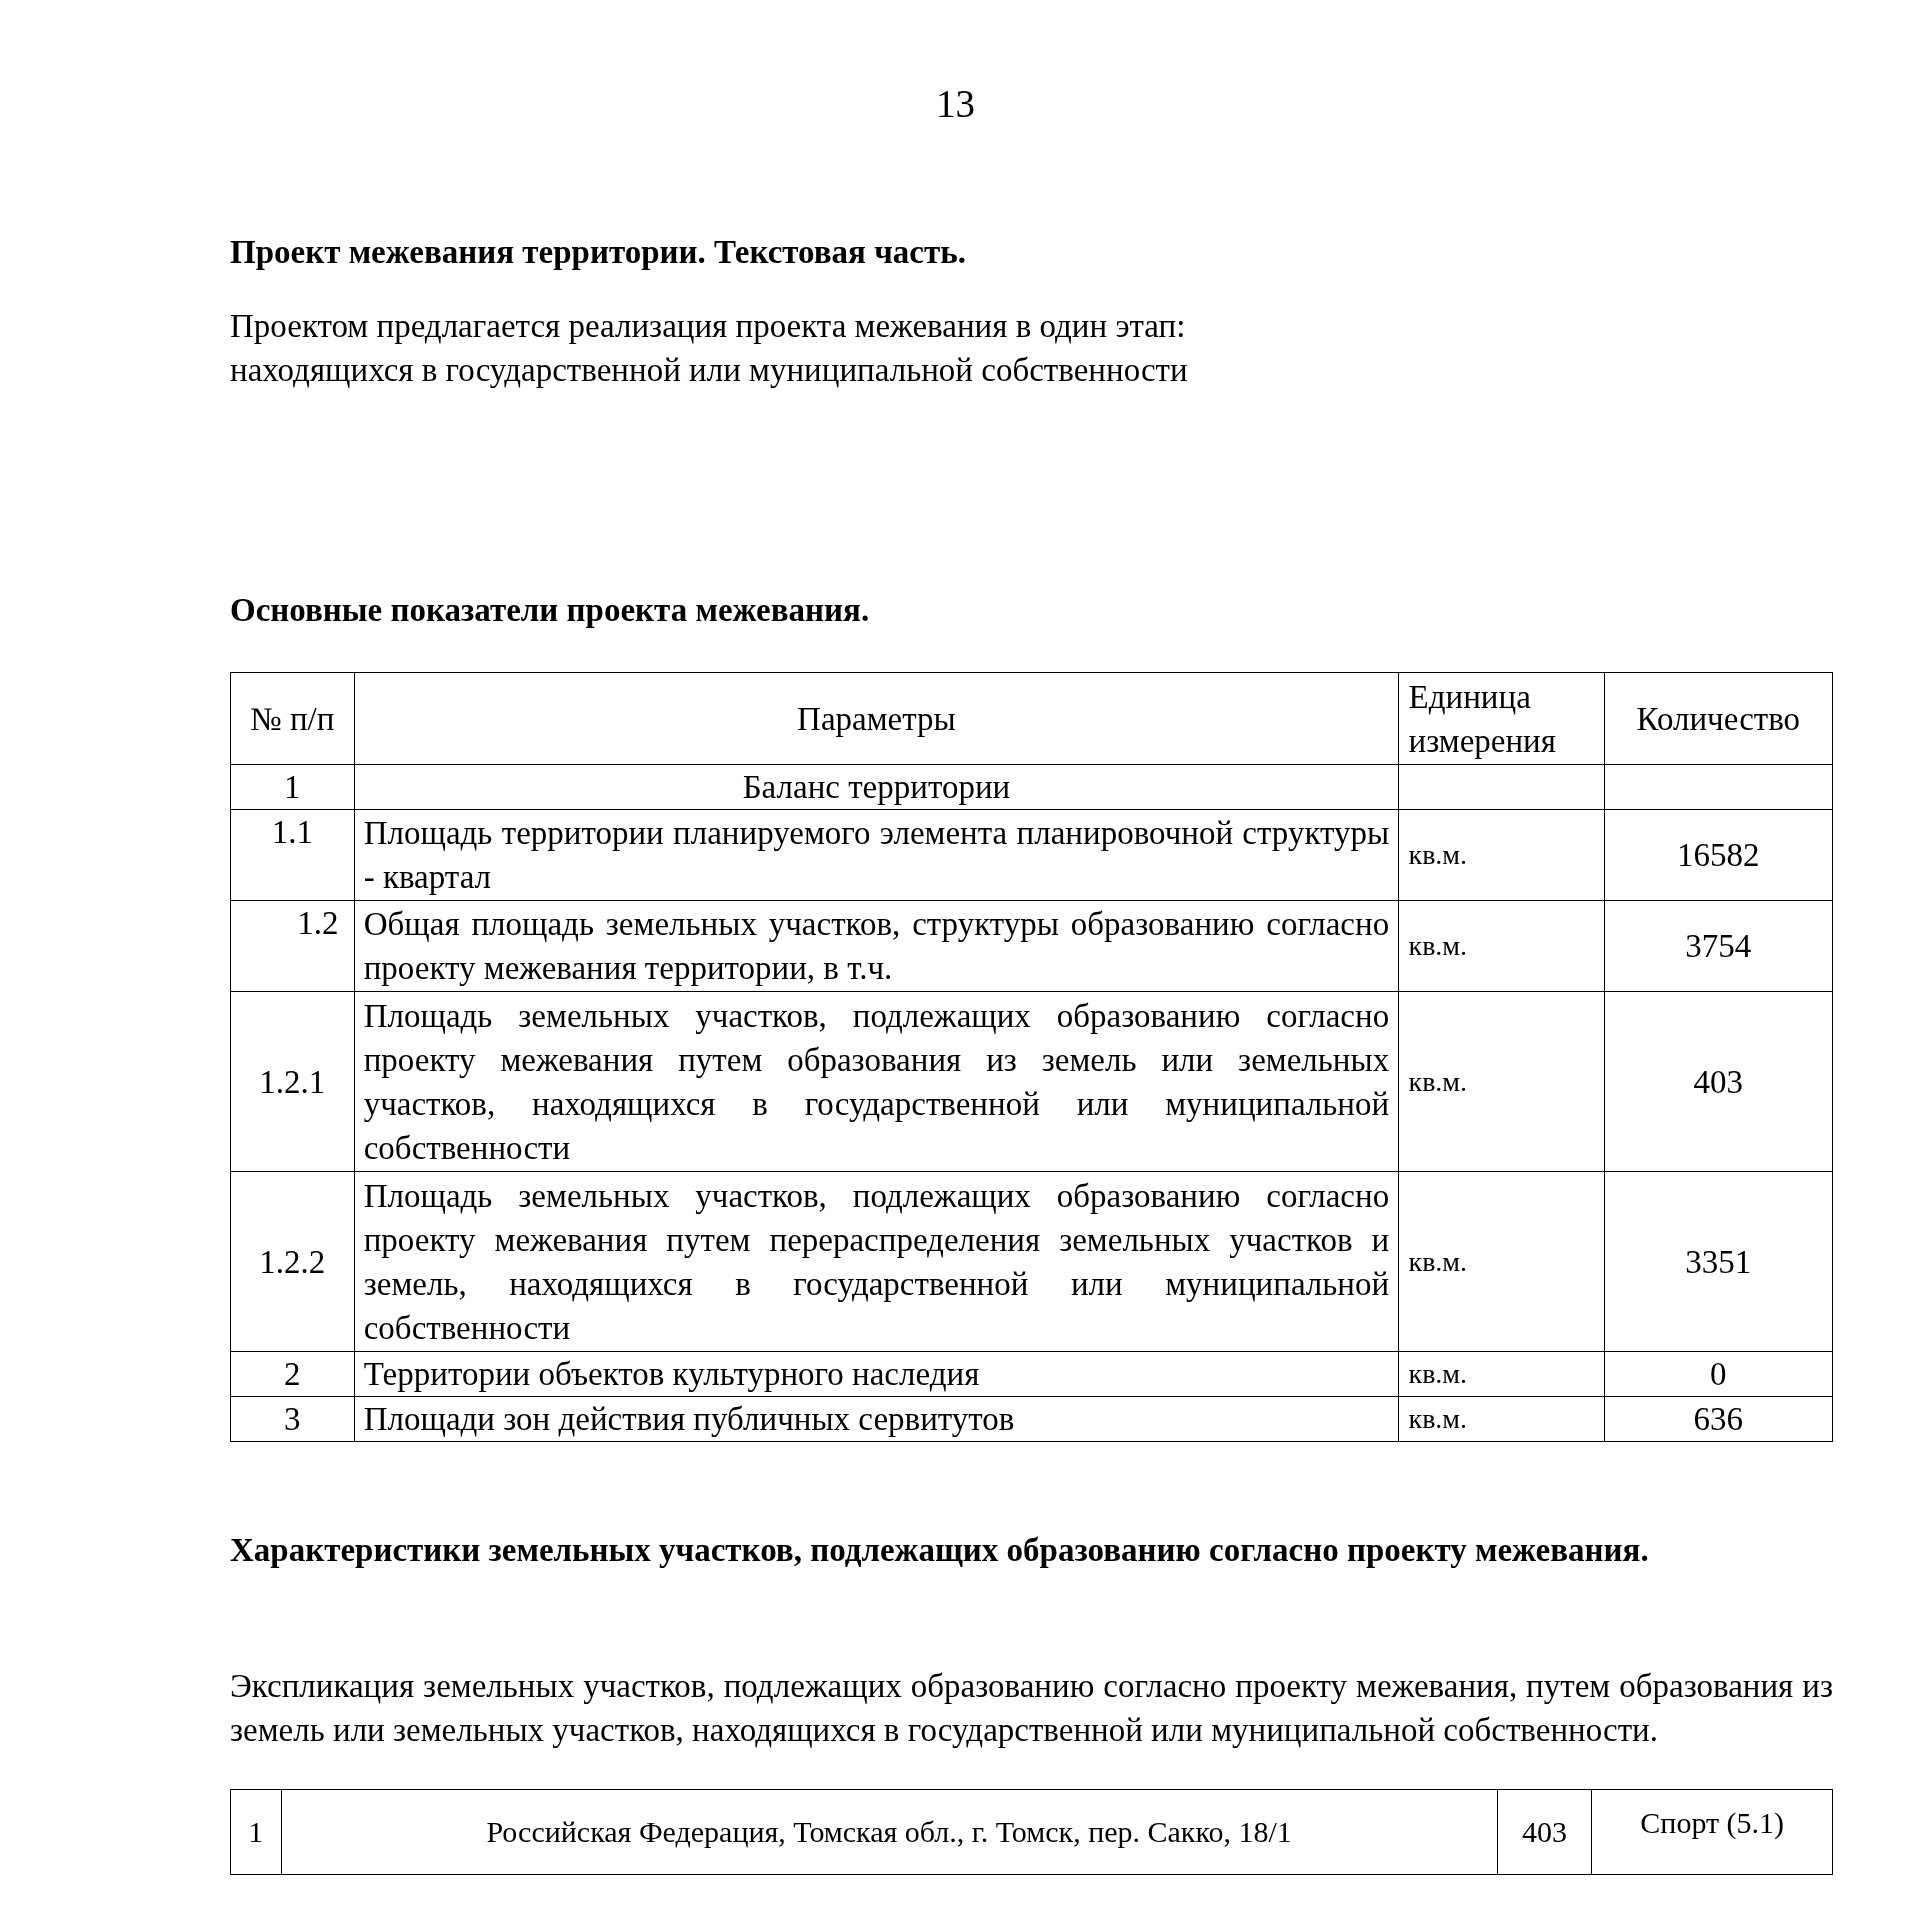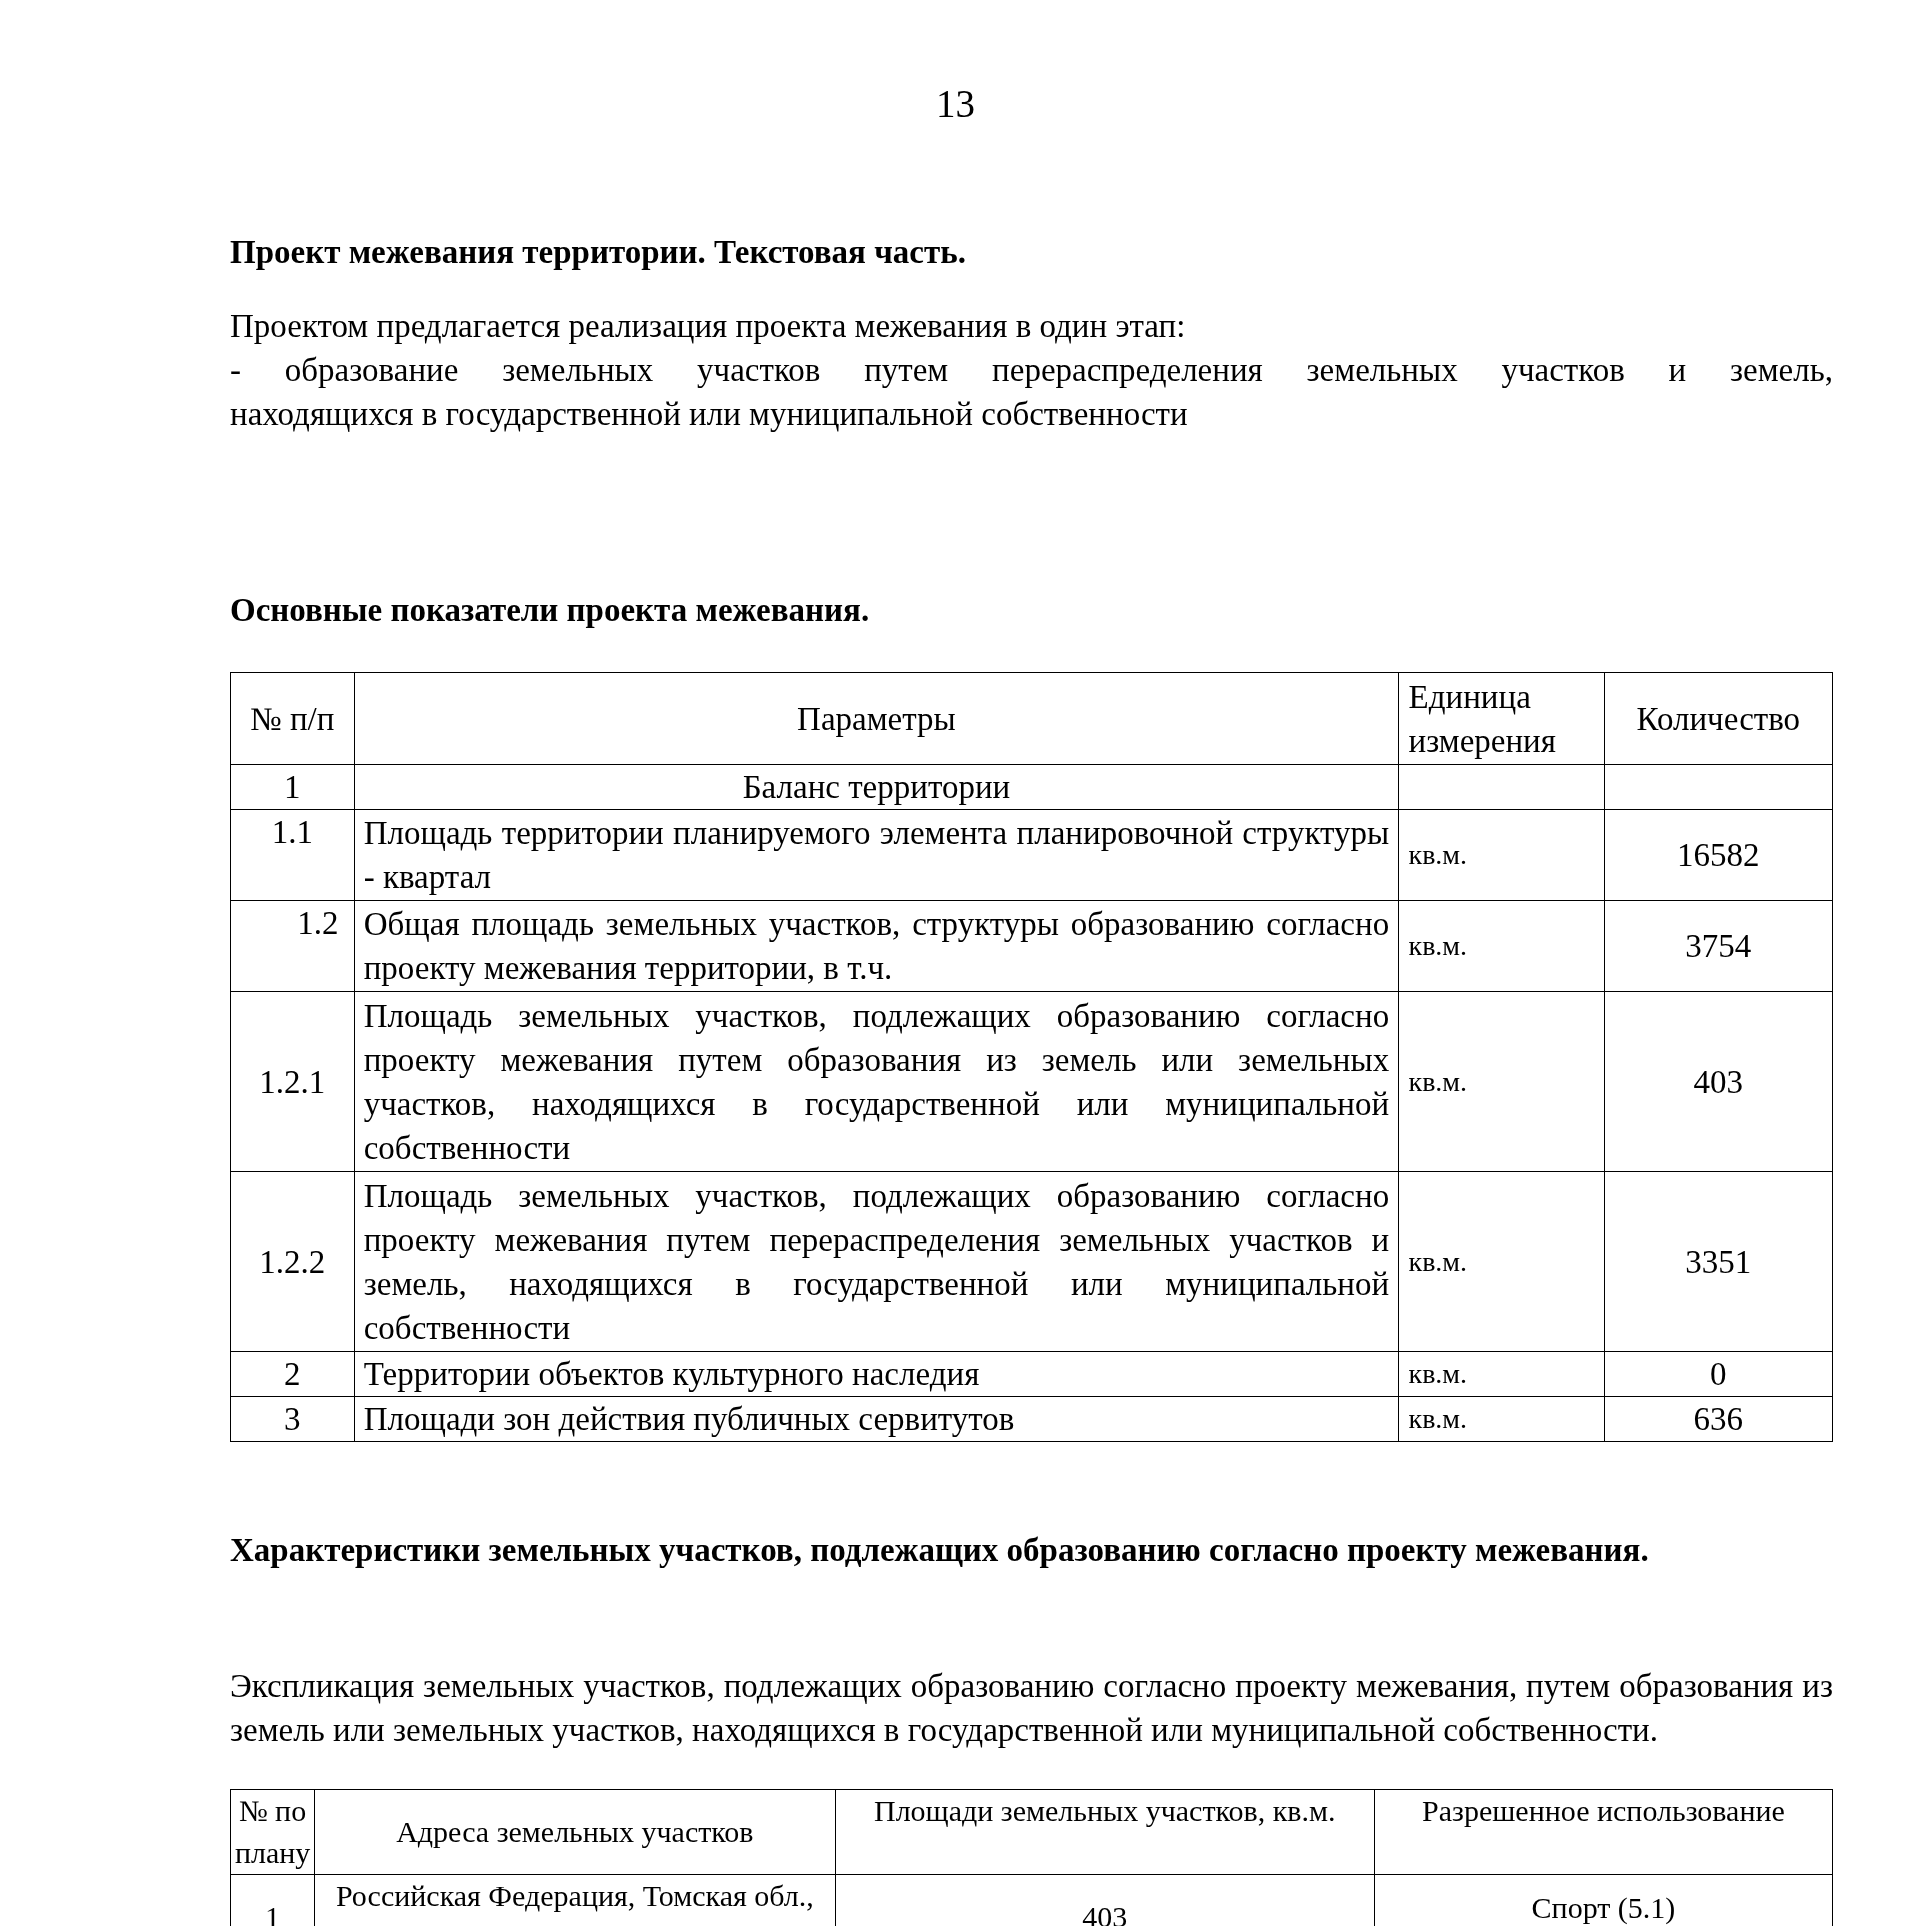--- a/index.html
+++ b/index.html
@@ -28,21 +28,20 @@
 <body>
 
 <div class="page-num">13</div>
 
 <div class="content">
 
   <div class="h" style="top:231px;">Проект межевания территории. Текстовая часть.</div>
 
   <div class="p" style="top:304px;">
     <span class="line last">Проектом предлагается реализация проекта межевания в один этап:</span>
-    <span class="line">- образование земельных участков путем перераспределения земельных участков и земель,</span>
     <span class="line last">находящихся в государственной или муниципальной собственности</span>
   </div>
 
   <div class="h" style="top:589px;">Основные показатели проекта межевания.</div>
 
   <table class="t1" style="top:672px;">
     <tbody>
         <tr style="height:92px;">
       <td class="num">№ п/п</td>
       <td class="par center">Параметры</td>
@@ -93,26 +92,20 @@
     </tr>
   </tbody>
     </table>
 
   <div class="h" style="top:1529px; text-align:justify;">Характеристики земельных участков, подлежащих образованию согласно проекту межевания.</div>
 
   <div class="p" style="top:1664px;">Экспликация земельных участков, подлежащих образованию согласно проекту межевания, путем образования из земель или земельных участков, находящихся в государственной или муниципальной собственности.</div>
 
   <table class="t2" style="top:1789px;">
     <tbody>
-        <tr style="height:85px;">
-      <td style="width:54px; padding:0 3.9px;">№ по плану</td>
-      <td style="width:501px;">Адреса земельных участков</td>
-      <td style="width:520px; vertical-align:top;">Площади земельных участков, кв.м.</td>
-      <td style="vertical-align:top;">Разрешенное использование</td>
-    </tr>
     <tr style="height:85px;">
       <td>1</td>
       <td>Российская Федерация, Томская обл., г. Томск, пер. Сакко, 18/1</td>
       <td>403</td>
       <td style="vertical-align:top; padding-top:11.6px;">Спорт (5.1)</td>
     </tr>
   </tbody>
     </table>
 
 </div>

